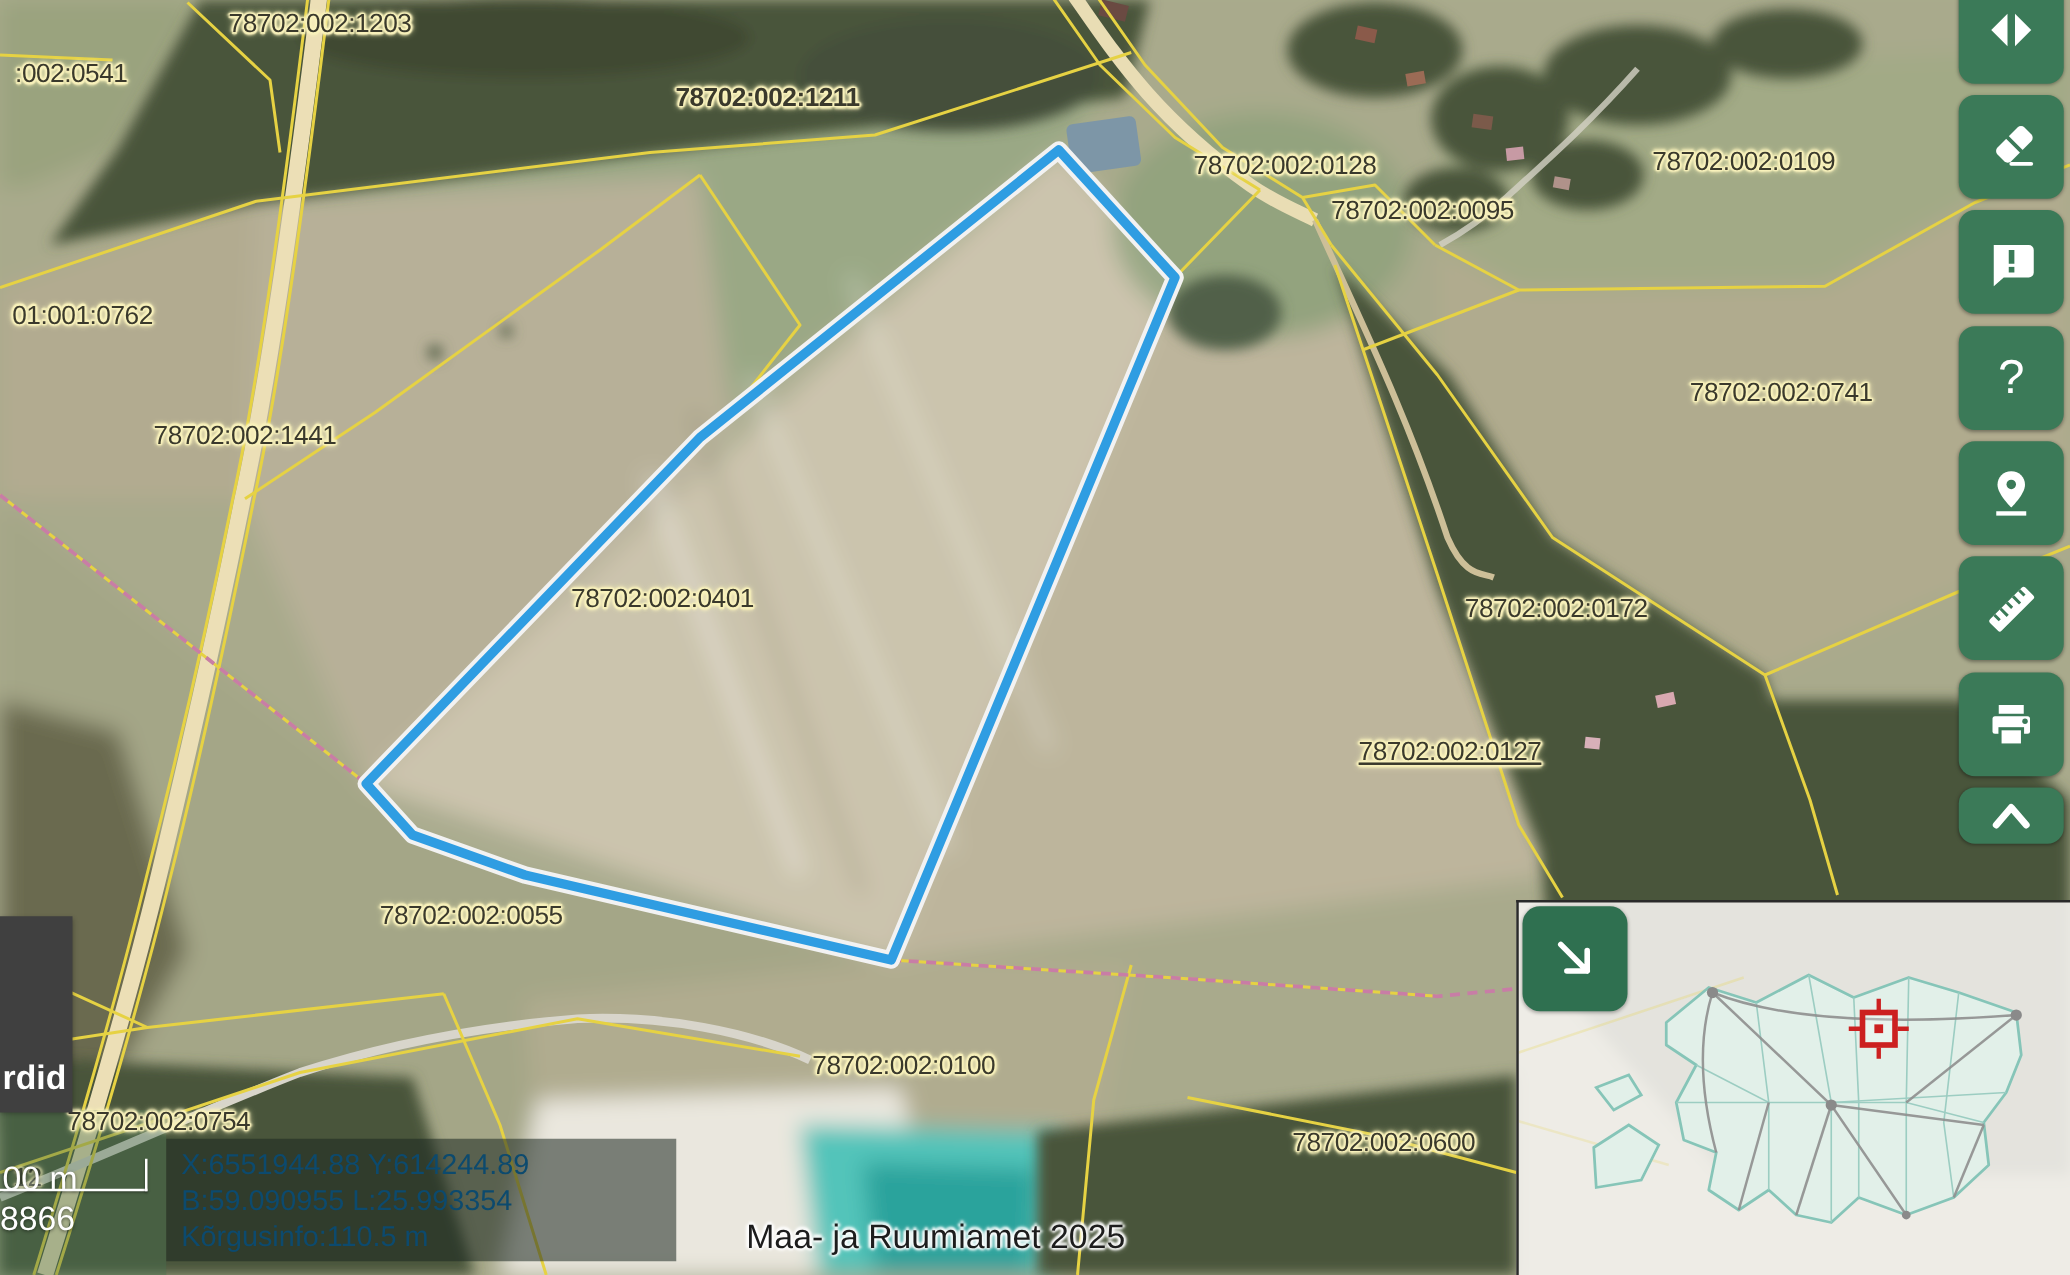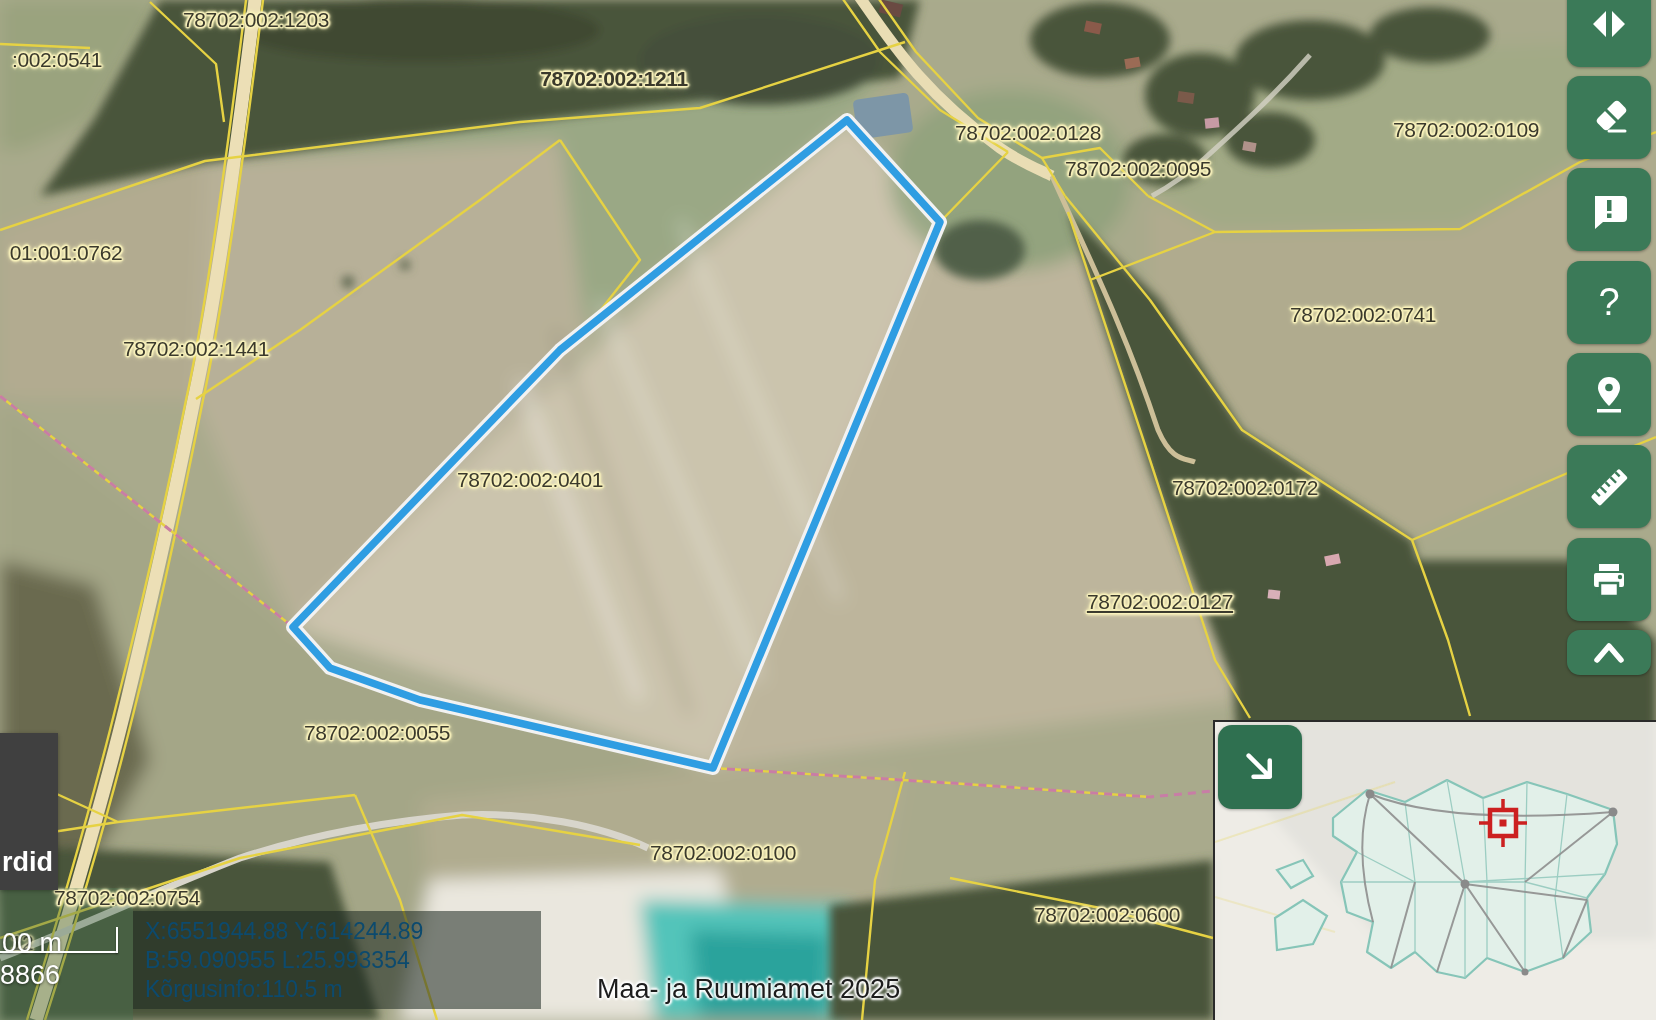--- a/index.html
+++ b/index.html
@@ -161,23 +161,23 @@
       <polygon points="847,120 940,222 713,768 420,700 330,668 293,627 560,350" fill="none" stroke="#2f9de2" stroke-width="7.5" stroke-linejoin="round"></polygon>
     </g>
   </svg>
 
   <div class="abs" id="labels" style="left:0;top:0;width:1656px;height:1020px;z-index:4;pointer-events:none;">
       <div class="plabel" style="left: 256px; top: 20px;">78702:002:1203</div>
       <div class="plabel" style="left: 57px; top: 60px;">:002:0541</div>
       <div class="plabel" style="left: 614px; top: 79px; font-weight: bold;">78702:002:1211</div>
       <div class="plabel" style="left: 1028px; top: 133px;">78702:002:0128</div>
       <div class="plabel" style="left: 1138px; top: 169px;">78702:002:0095</div>
-      <div class="plabel" style="left: 1466px; top: 130px; text-align: center;">78702:002:0109</div>
+      <div class="plabel" style="left: 1395px; top: 130px; text-align: center;">78702:002:0109</div>
       <div class="plabel" style="left: 66px; top: 253px;">01:001:0762</div>
-      <div class="plabel" style="left: 1363px; top: 315px; text-align: right;">78702:002:0741</div>
+      <div class="plabel" style="left: 1425px; top: 315px; text-align: right;">78702:002:0741</div>
       <div class="plabel" style="left: 196px; top: 349px;">78702:002:1441</div>
       <div class="plabel" style="left: 530px; top: 480px;">78702:002:0401</div>
       <div class="plabel" style="left: 1245px; top: 488px;">78702:002:0172</div>
       <div class="plabel" style="left: 1160px; top: 602px; text-decoration: underline;">78702:002:0127</div>
       <div class="plabel" style="left: 334px; top: 733px; margin-left: 43px;">78702:002:0055</div>
       <div class="plabel" style="left: 723px; top: 853px;">78702:002:0100</div>
       <div class="plabel" style="left: 1107px; top: 915px;">78702:002:0600</div>
       <div class="plabel" style="left: 127px; top: 898px;">78702:002:0754</div>
       <div class="plabel partial" style="left: 22px; top: 903px;">12</div>
     </div>

